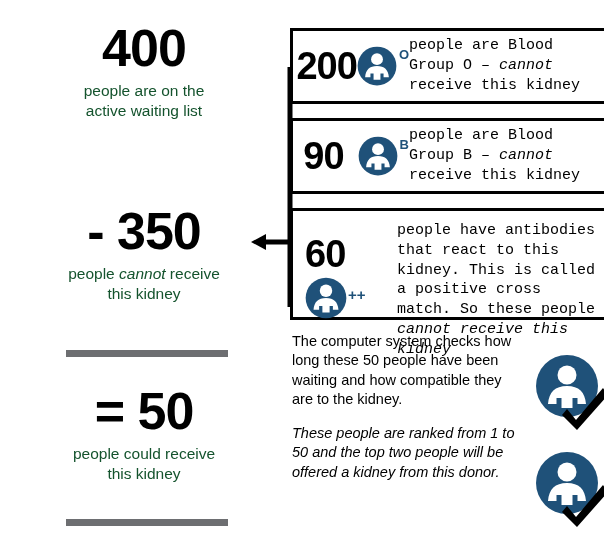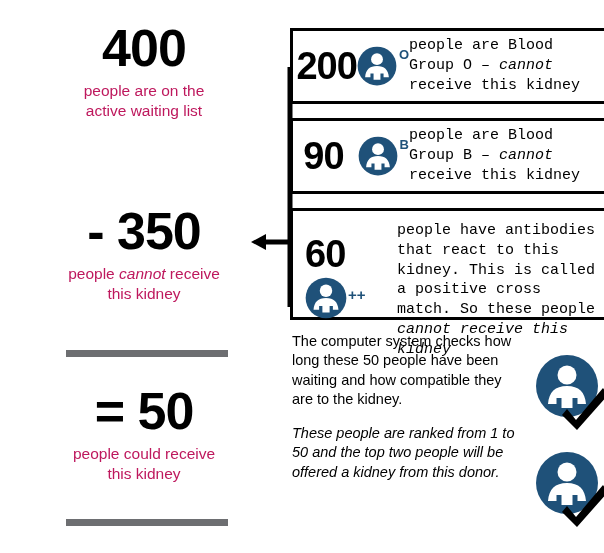--- a/index.html
+++ b/index.html
@@ -32,21 +32,21 @@
     font-weight: bold;
     line-height: 1.0;
     letter-spacing: -1px;
     color: #000000;
     white-space: nowrap;
   }
   .summary .caption {
     font-size: 15.5px;
     line-height: 1.28;
     margin-top: 7px;
-    color: #be185d;
+    color: #14532d;
   }
   .summary .caption em {
     font-style: italic;
   }
 
   #summary-total { top: 22px; }
   #summary-excluded { top: 205px; }
   #summary-eligible { top: 385px; }
 
   

